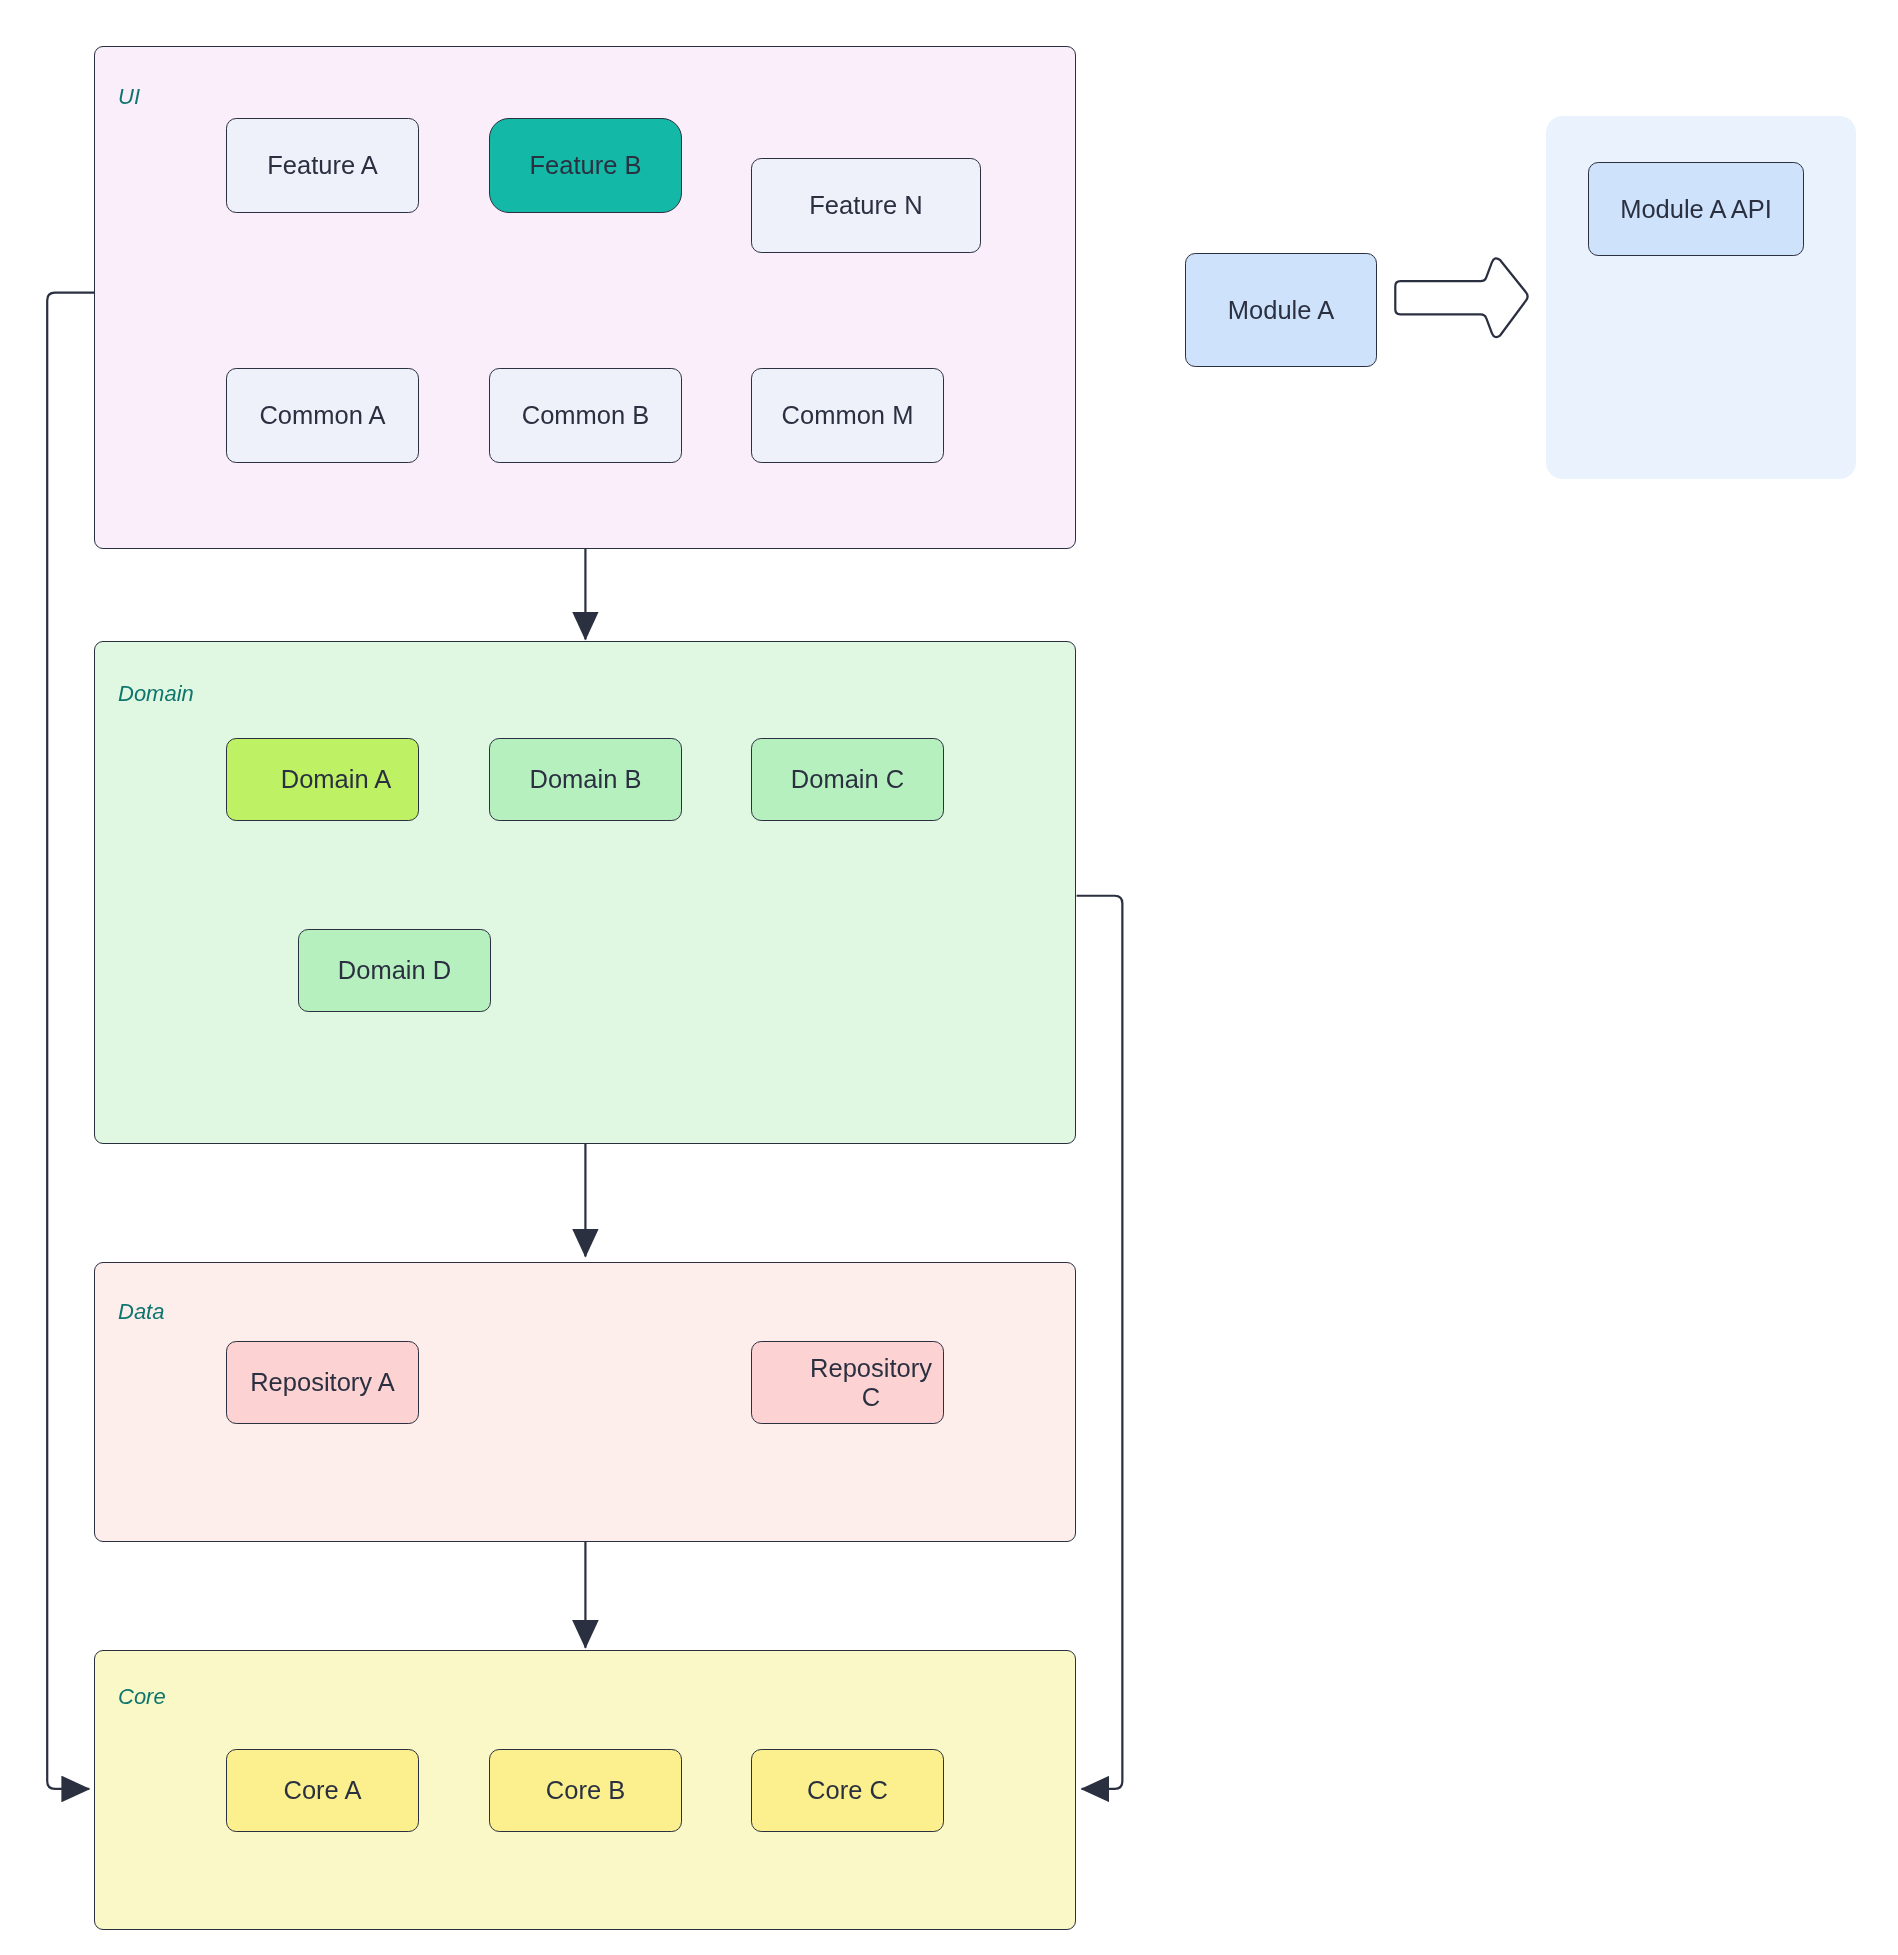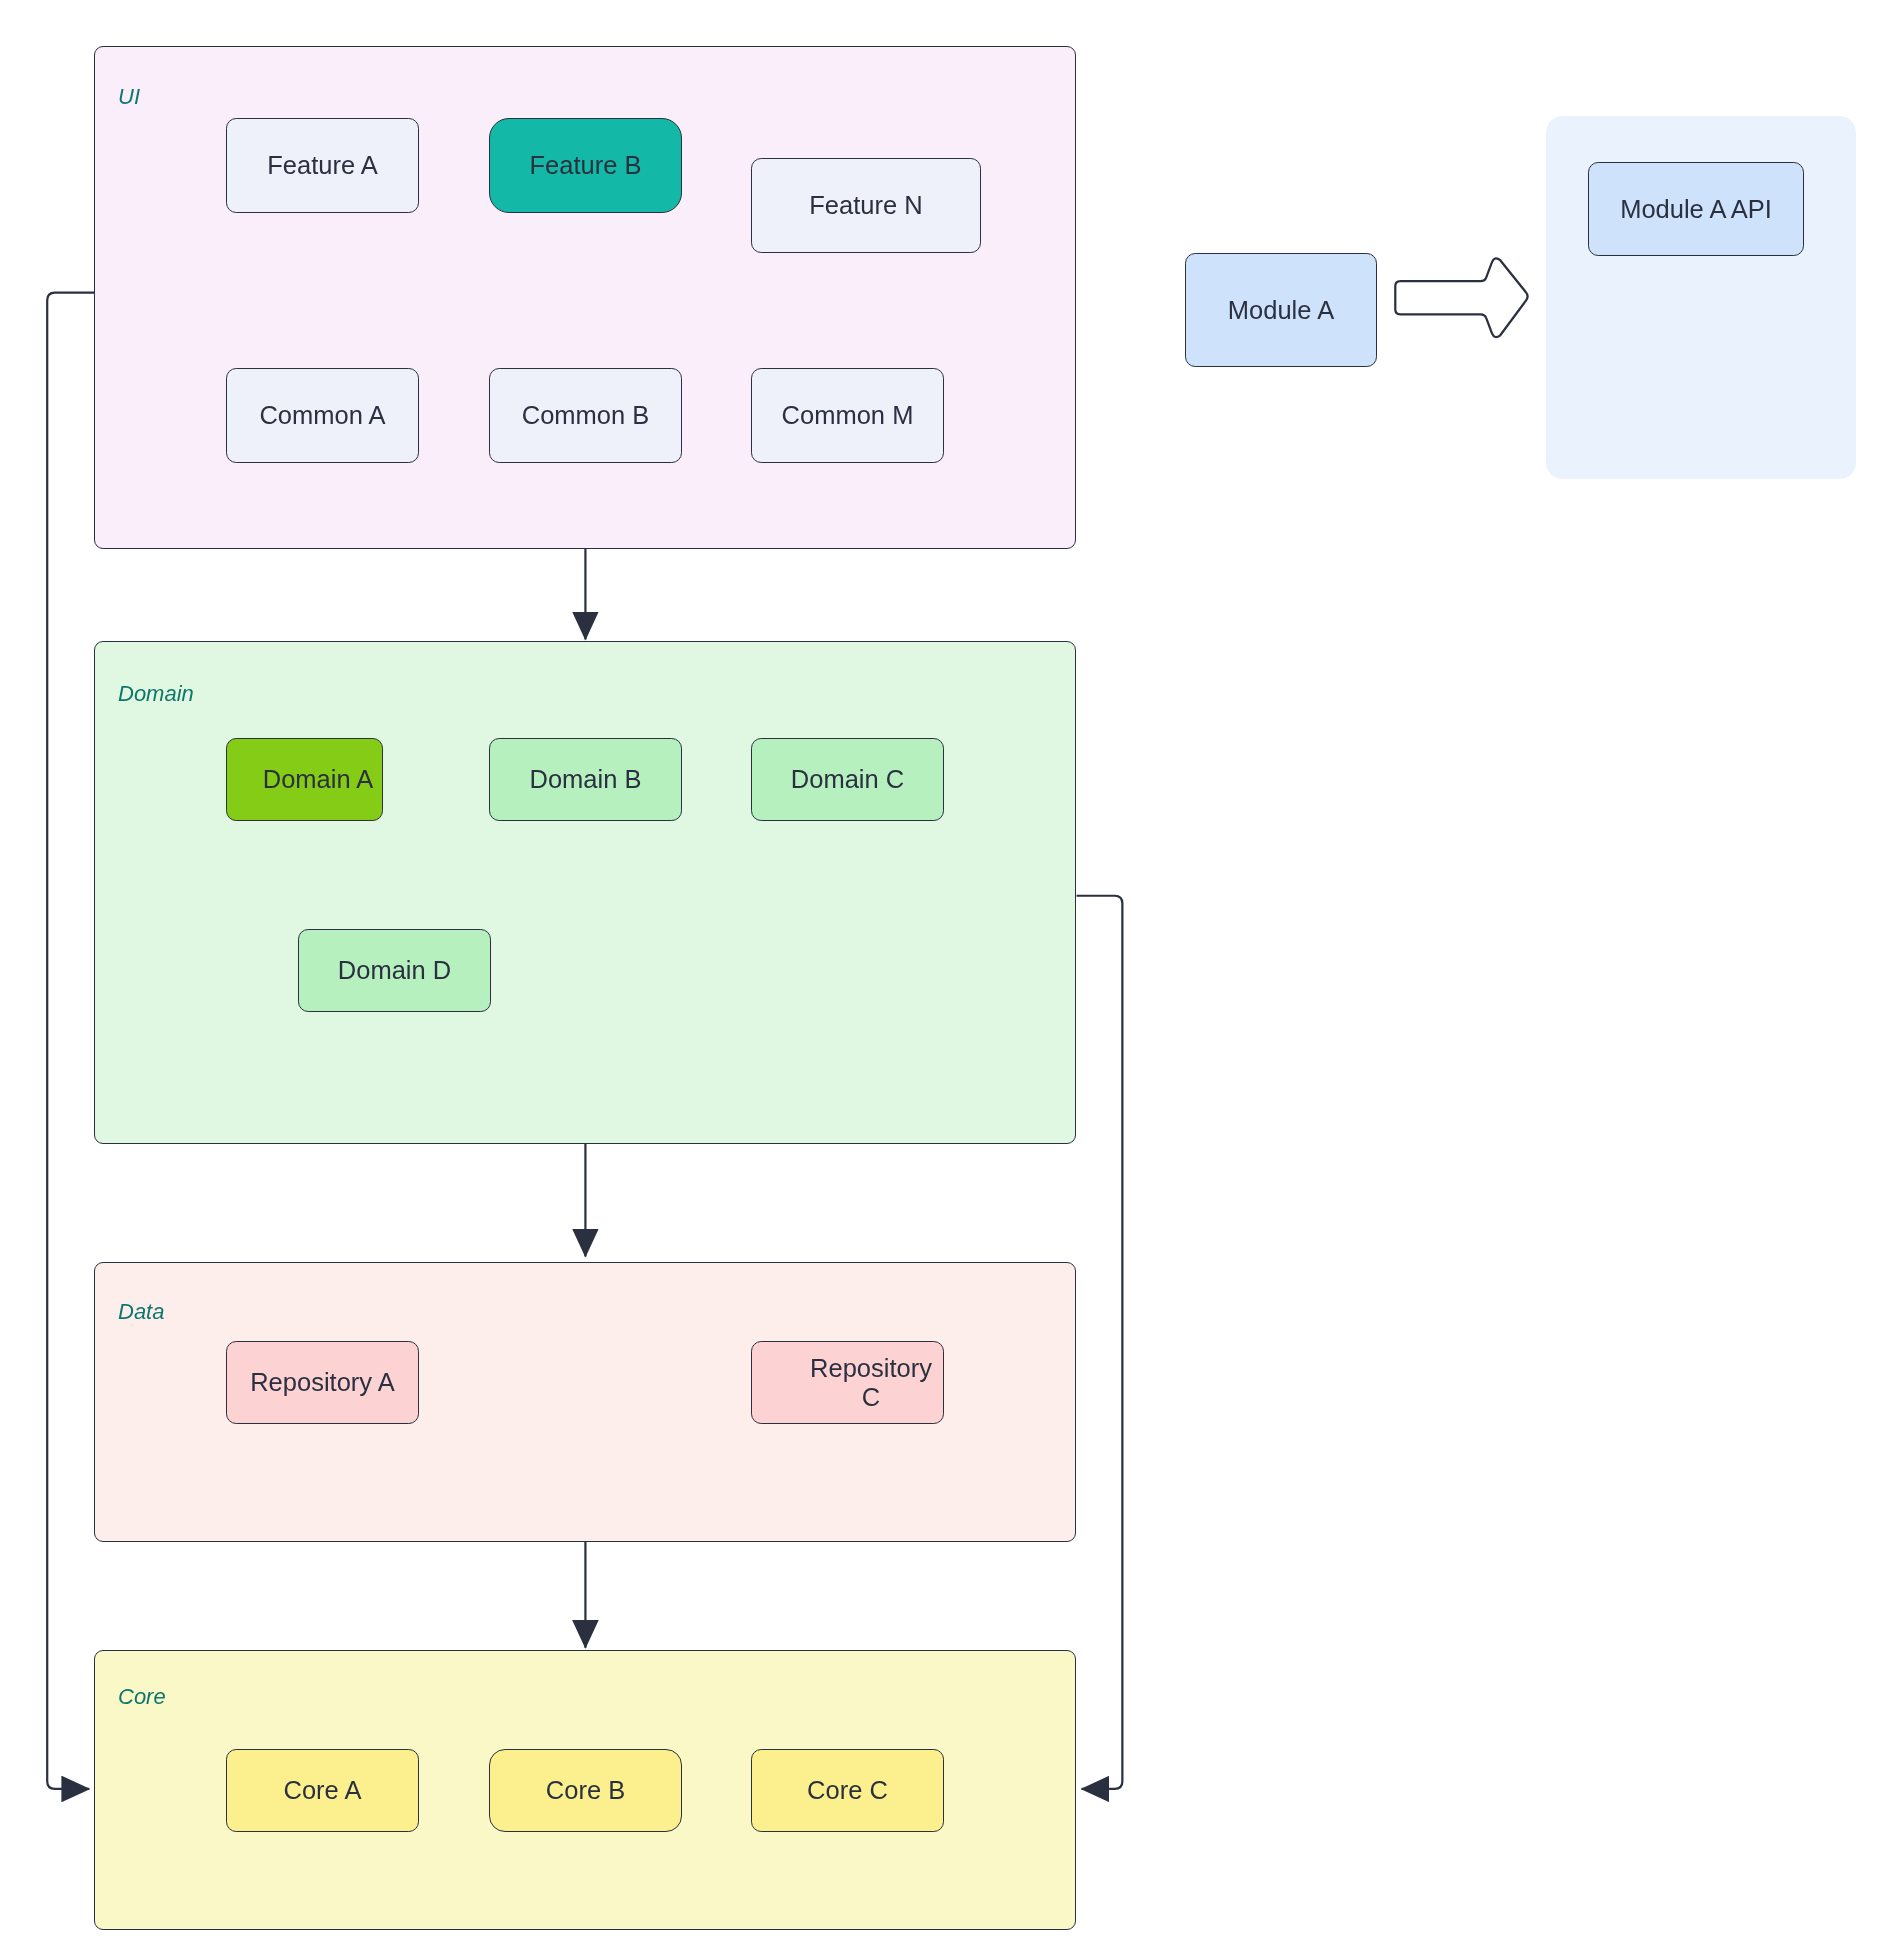--- a/index.html
+++ b/index.html
@@ -130,21 +130,21 @@
     <span>Common B</span>
   </div>
   <div class="node" style="left:751px; top:368px; width:193px; height:95px; background:#eef0fa;">
     <span>Common M</span>
   </div>
 
   <div class="layer" style="left:94px; top:641px; width:982px; height:503px; background:#e0f8e2;">
   </div>
   <div class="layer-label" style="left:118px; top:683px;">Domain</div>
 
-  <div class="node" style="left:226px; top:738px; width:157px; height:83px; background:#84cc16;padding-left:27px;">
+  <div class="node" style="left:226px; top:738px; width:193px; height:83px; background:#bef264;padding-left:27px;">
     <span>Domain A</span>
   </div>
   <div class="node" style="left:489px; top:738px; width:193px; height:83px; background:#b7f0bf;">
     <span>Domain B</span>
   </div>
   <div class="node" style="left:751px; top:738px; width:193px; height:83px; background:#b7f0bf;">
     <span>Domain C</span>
   </div>
 
   <div class="node" style="left:298px; top:929px; width:193px; height:83px; background:#b7f0bf;">
@@ -162,21 +162,21 @@
     <span>Repository C</span>
   </div>
 
   <div class="layer" style="left:94px; top:1650px; width:982px; height:280px; background:#fbf8c8;">
   </div>
   <div class="layer-label" style="left:118px; top:1686px;">Core</div>
 
   <div class="node" style="left:226px; top:1749px; width:193px; height:83px; background:#fbf08d;">
     <span>Core A</span>
   </div>
-  <div class="node" style="left:489px; top:1749px; width:193px; height:83px; background:#fbf08d;border-radius:16px;">
+  <div class="node" style="left:489px; top:1749px; width:193px; height:83px; background:#fbf08d;">
     <span>Core B</span>
   </div>
   <div class="node" style="left:751px; top:1749px; width:193px; height:83px; background:#fbf08d;">
     <span>Core C</span>
   </div>
 
   <div class="node" style="left:1185px; top:253px; width:192px; height:114px; background:#cfe2fc;text-align:right;">
     <span>Module A</span>
   </div>
 

